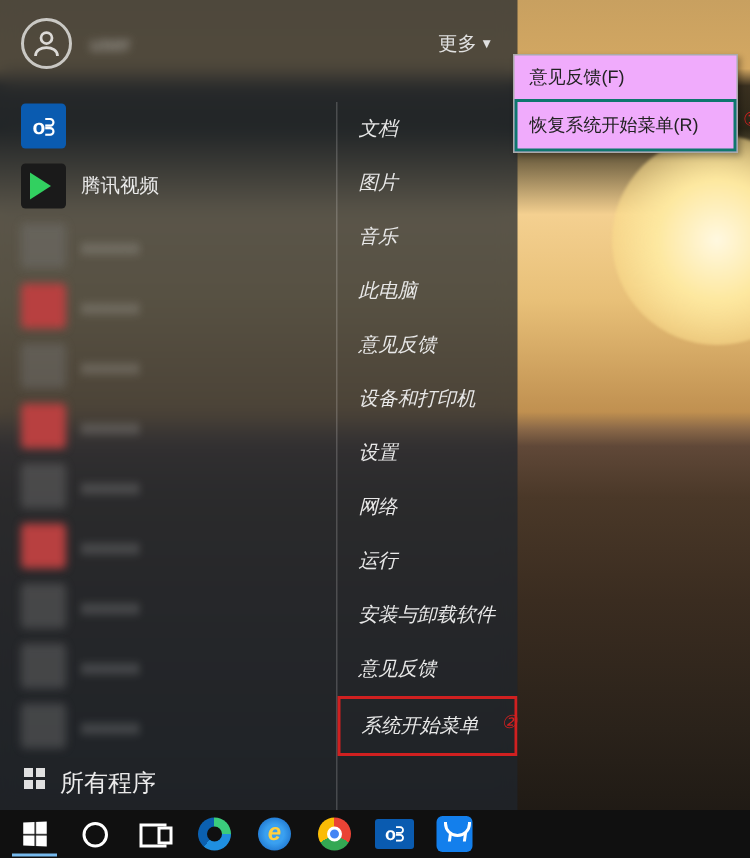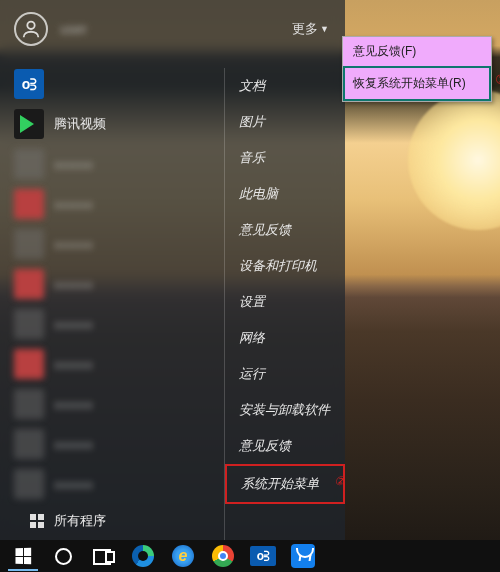--- a/index.html
+++ b/index.html
@@ -77,22 +77,22 @@
   border-top: 9px solid transparent;
   border-bottom: 9px solid transparent;
 }
 .placeholder { background: rgba(120,120,120,0.4); }
 .ph-red { background: #b84040; }
 .ph-block { filter: blur(3px); }
 .app-label { white-space: nowrap; }
 .app-label.blur { filter: blur(3px); opacity: 0.5; }
 .left-spacer { flex: 1; }
 .allprograms {
-  display: flex; align-items: center; gap: 10px;
-  padding: 8px 0 8px 30px; color: #eaeaea; font-size: 13px;
+  display: flex; align-items: flex-start; gap: 10px;
+  padding: 8px 0 8px 16px; color: #eaeaea; font-size: 16px;
 }
 .grid-icon {
   width: 14px; height: 14px;
   display: grid; grid-template-columns: 1fr 1fr; gap: 2px;
 }
 .grid-icon span { background: #e0e0e0; }
 .search-row {
   display: flex; align-items: center; gap: 8px;
   padding: 8px 10px 12px 14px;
 }

